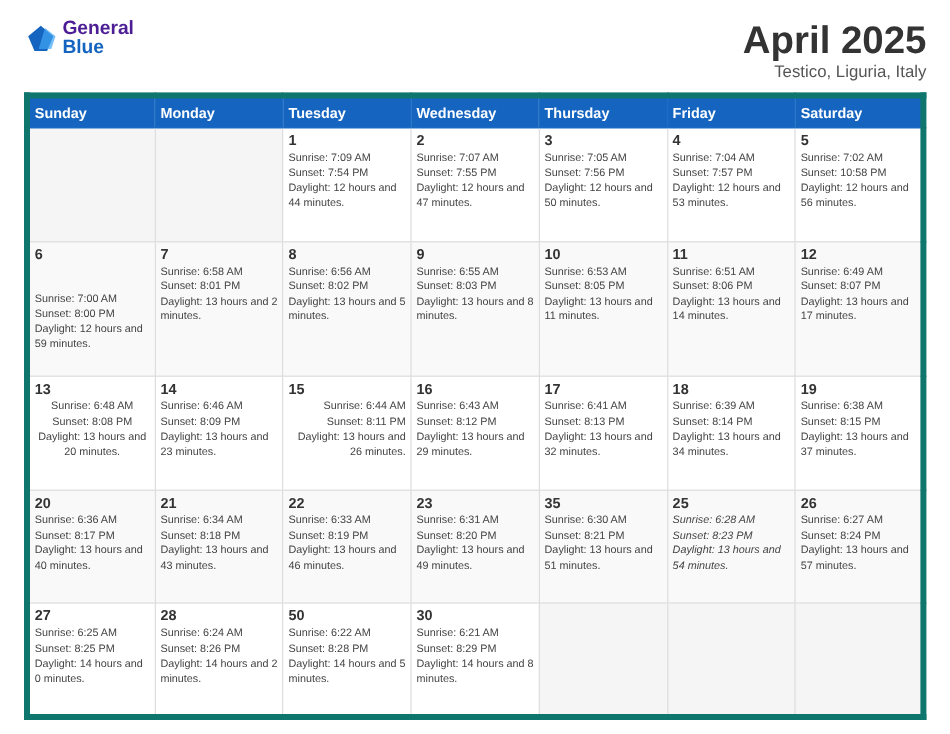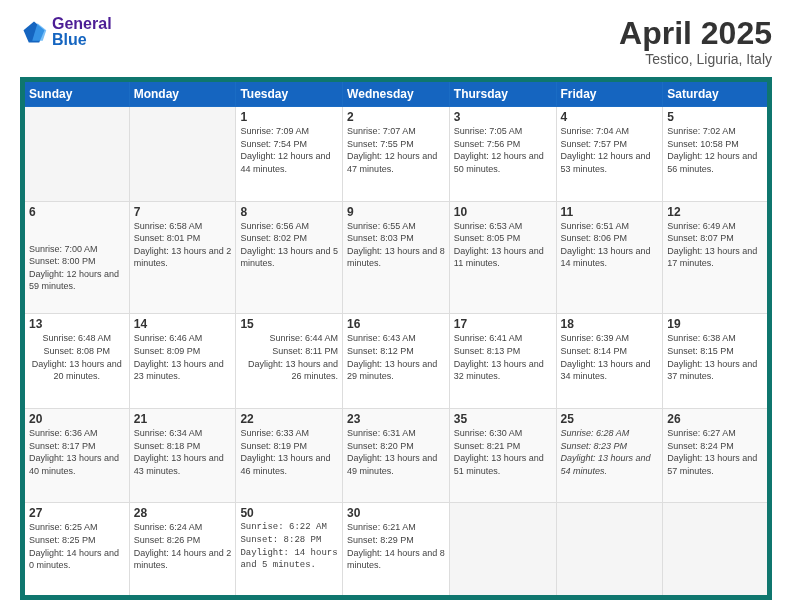--- a/index.html
+++ b/index.html
@@ -312,21 +312,21 @@
 Daylight: 14 hours and 0 minutes.</div>
           </td>
           <td>
             <span class="day-num">28</span>
             <div class="day-info" style="white-space: pre-line;">Sunrise: 6:24 AM
 Sunset: 8:26 PM
 Daylight: 14 hours and 2 minutes.</div>
           </td>
           <td>
             <span class="day-num">50</span>
-            <div class="day-info" style="white-space: pre-line; font-family: Liberation Mono, monospace;">Sunrise: 6:22 AM
+            <div class="day-info" style="white-space: pre-line;">Sunrise: 6:22 AM
 Sunset: 8:28 PM
 Daylight: 14 hours and 5 minutes.</div>
           </td>
           <td>
             <span class="day-num">30</span>
             <div class="day-info" style="white-space: pre-line;">Sunrise: 6:21 AM
 Sunset: 8:29 PM
 Daylight: 14 hours and 8 minutes.</div>
           </td>
           <td class="empty"></td>

